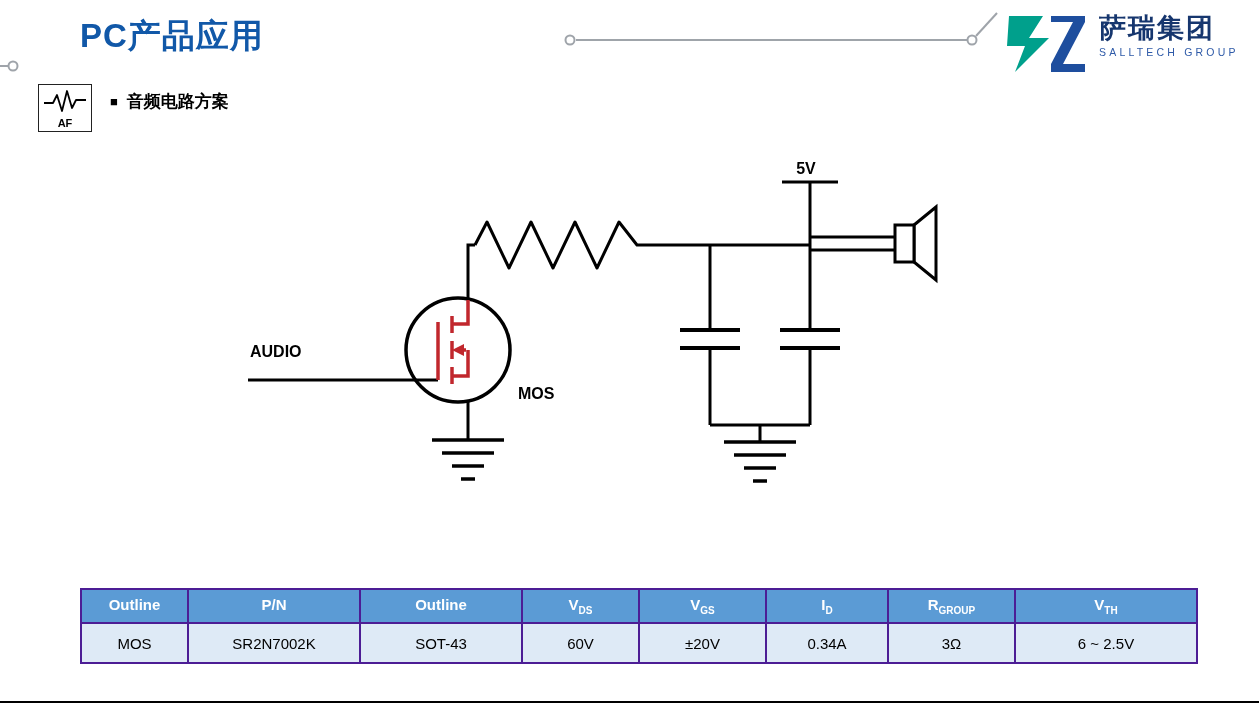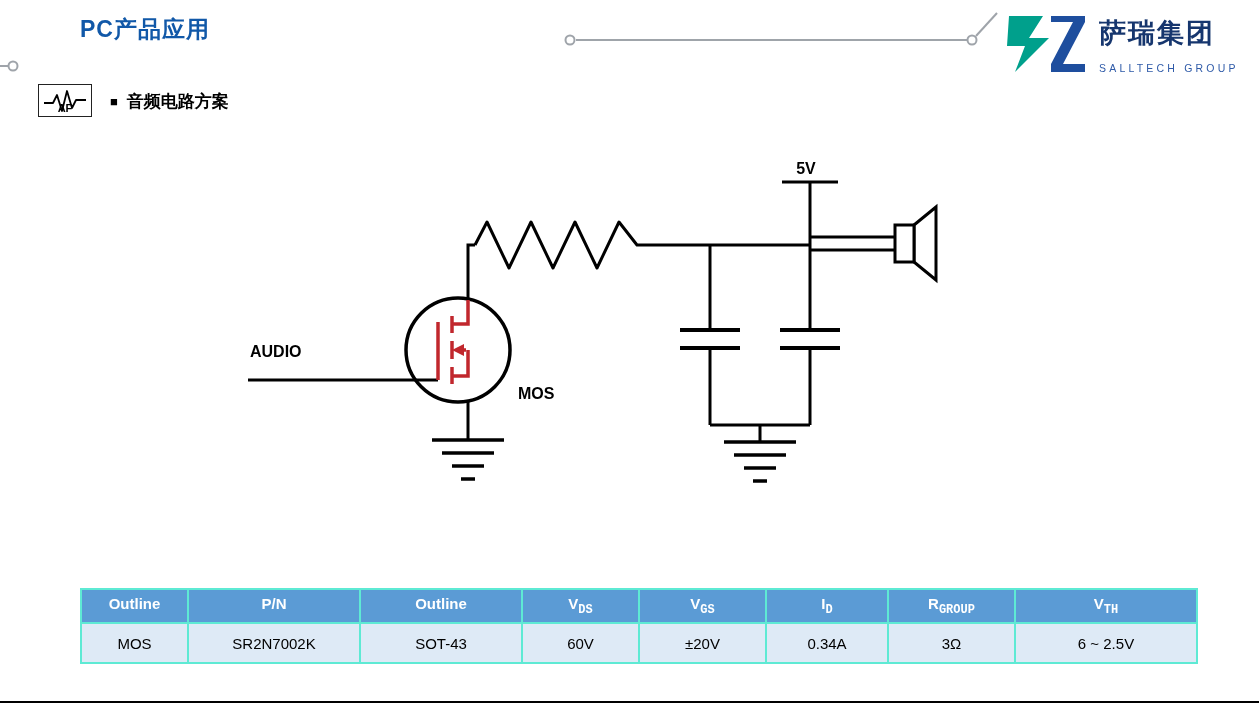--- a/index.html
+++ b/index.html
@@ -2,60 +2,60 @@
 <html><head>
 <meta charset="utf-8">
 <style>
   html,body { margin:0; padding:0; }
   body {
     width:1259px; height:704px; position:relative; overflow:hidden;
     background:#ffffff; font-family:"Liberation Sans", sans-serif;
   }
   .page-title {
     position:absolute; left:80px; top:14px;
-    font-size:23px; font-weight:bold; color:#1158A8; letter-spacing:1px;
+    font-size:33px; font-weight:bold; color:#1158A8; letter-spacing:1px;
   }
   .deco-svg { position:absolute; left:0; top:0; }
   .logo {
     position:absolute; left:1005px; top:14px;
-    display:flex; align-items:flex-end; gap:10px;
+    display:flex; align-items:flex-start; gap:10px;
   }
   .logo-text { display:flex; flex-direction:column; }
   .logo-name { font-size:27px; font-weight:bold; color:#16366E; letter-spacing:2px; line-height:1.1; }
-  .logo-sub  { font-size:10.5px; color:#2E5AA8; letter-spacing:3.2px; margin-top:13px; }
+  .logo-sub  { font-size:10.5px; color:#2E5AA8; letter-spacing:3.2px; margin-top:2px; }
   .af-box {
-    position:absolute; left:38px; top:84px; width:54px; height:33px;
+    position:absolute; left:38px; top:84px; width:54px; height:48px;
     border:1.5px solid #222; box-sizing:border-box;
   }
   .af-wave { position:absolute; top:3px; left:2px; }
   .af-label {
     position:absolute; bottom:2px; width:100%; text-align:center;
     font-size:11px; font-weight:bold; color:#000;
   }
   .section-title {
     position:absolute; left:110px; top:90px;
     display:flex; align-items:center; gap:9px;
     font-size:17px; font-weight:bold; color:#000;
   }
   .bullet { font-size:13px; line-height:1; }
   .circuit { position:absolute; left:0; top:140px; }
   table.spec {
     position:absolute; left:80px; top:588px;
-    border-collapse:separate; border-spacing:2px; background:#5eead4;
+    border-collapse:separate; border-spacing:2px; background:#4c1d95;
     table-layout:fixed;
   }
   table.spec th {
     background:#5B9BD5; color:#fff; font-size:15px; font-weight:bold;
     height:32px; text-align:center; padding:0 4px;
   }
   table.spec td {
     background:#DEEAF6; color:#000; font-size:15px;
     height:38px; text-align:center; padding:0 4px;
   }
-  table.spec sub { font-size:12px;font-family:Liberation Mono, monospace; }
+  table.spec sub { font-size:10px; }
   .bottom-rule {
     position:absolute; left:0; bottom:1px; width:100%; height:2.5px; background:#000;
   }
 </style>
 </head>
 <body>
 
 <svg class="deco-svg" width="1259" height="92" viewBox="0 0 1259 92">
   <g stroke="#9FA4AA" stroke-width="2" fill="#ffffff">
     <line x1="0" y1="66" x2="8" y2="66"></line>

